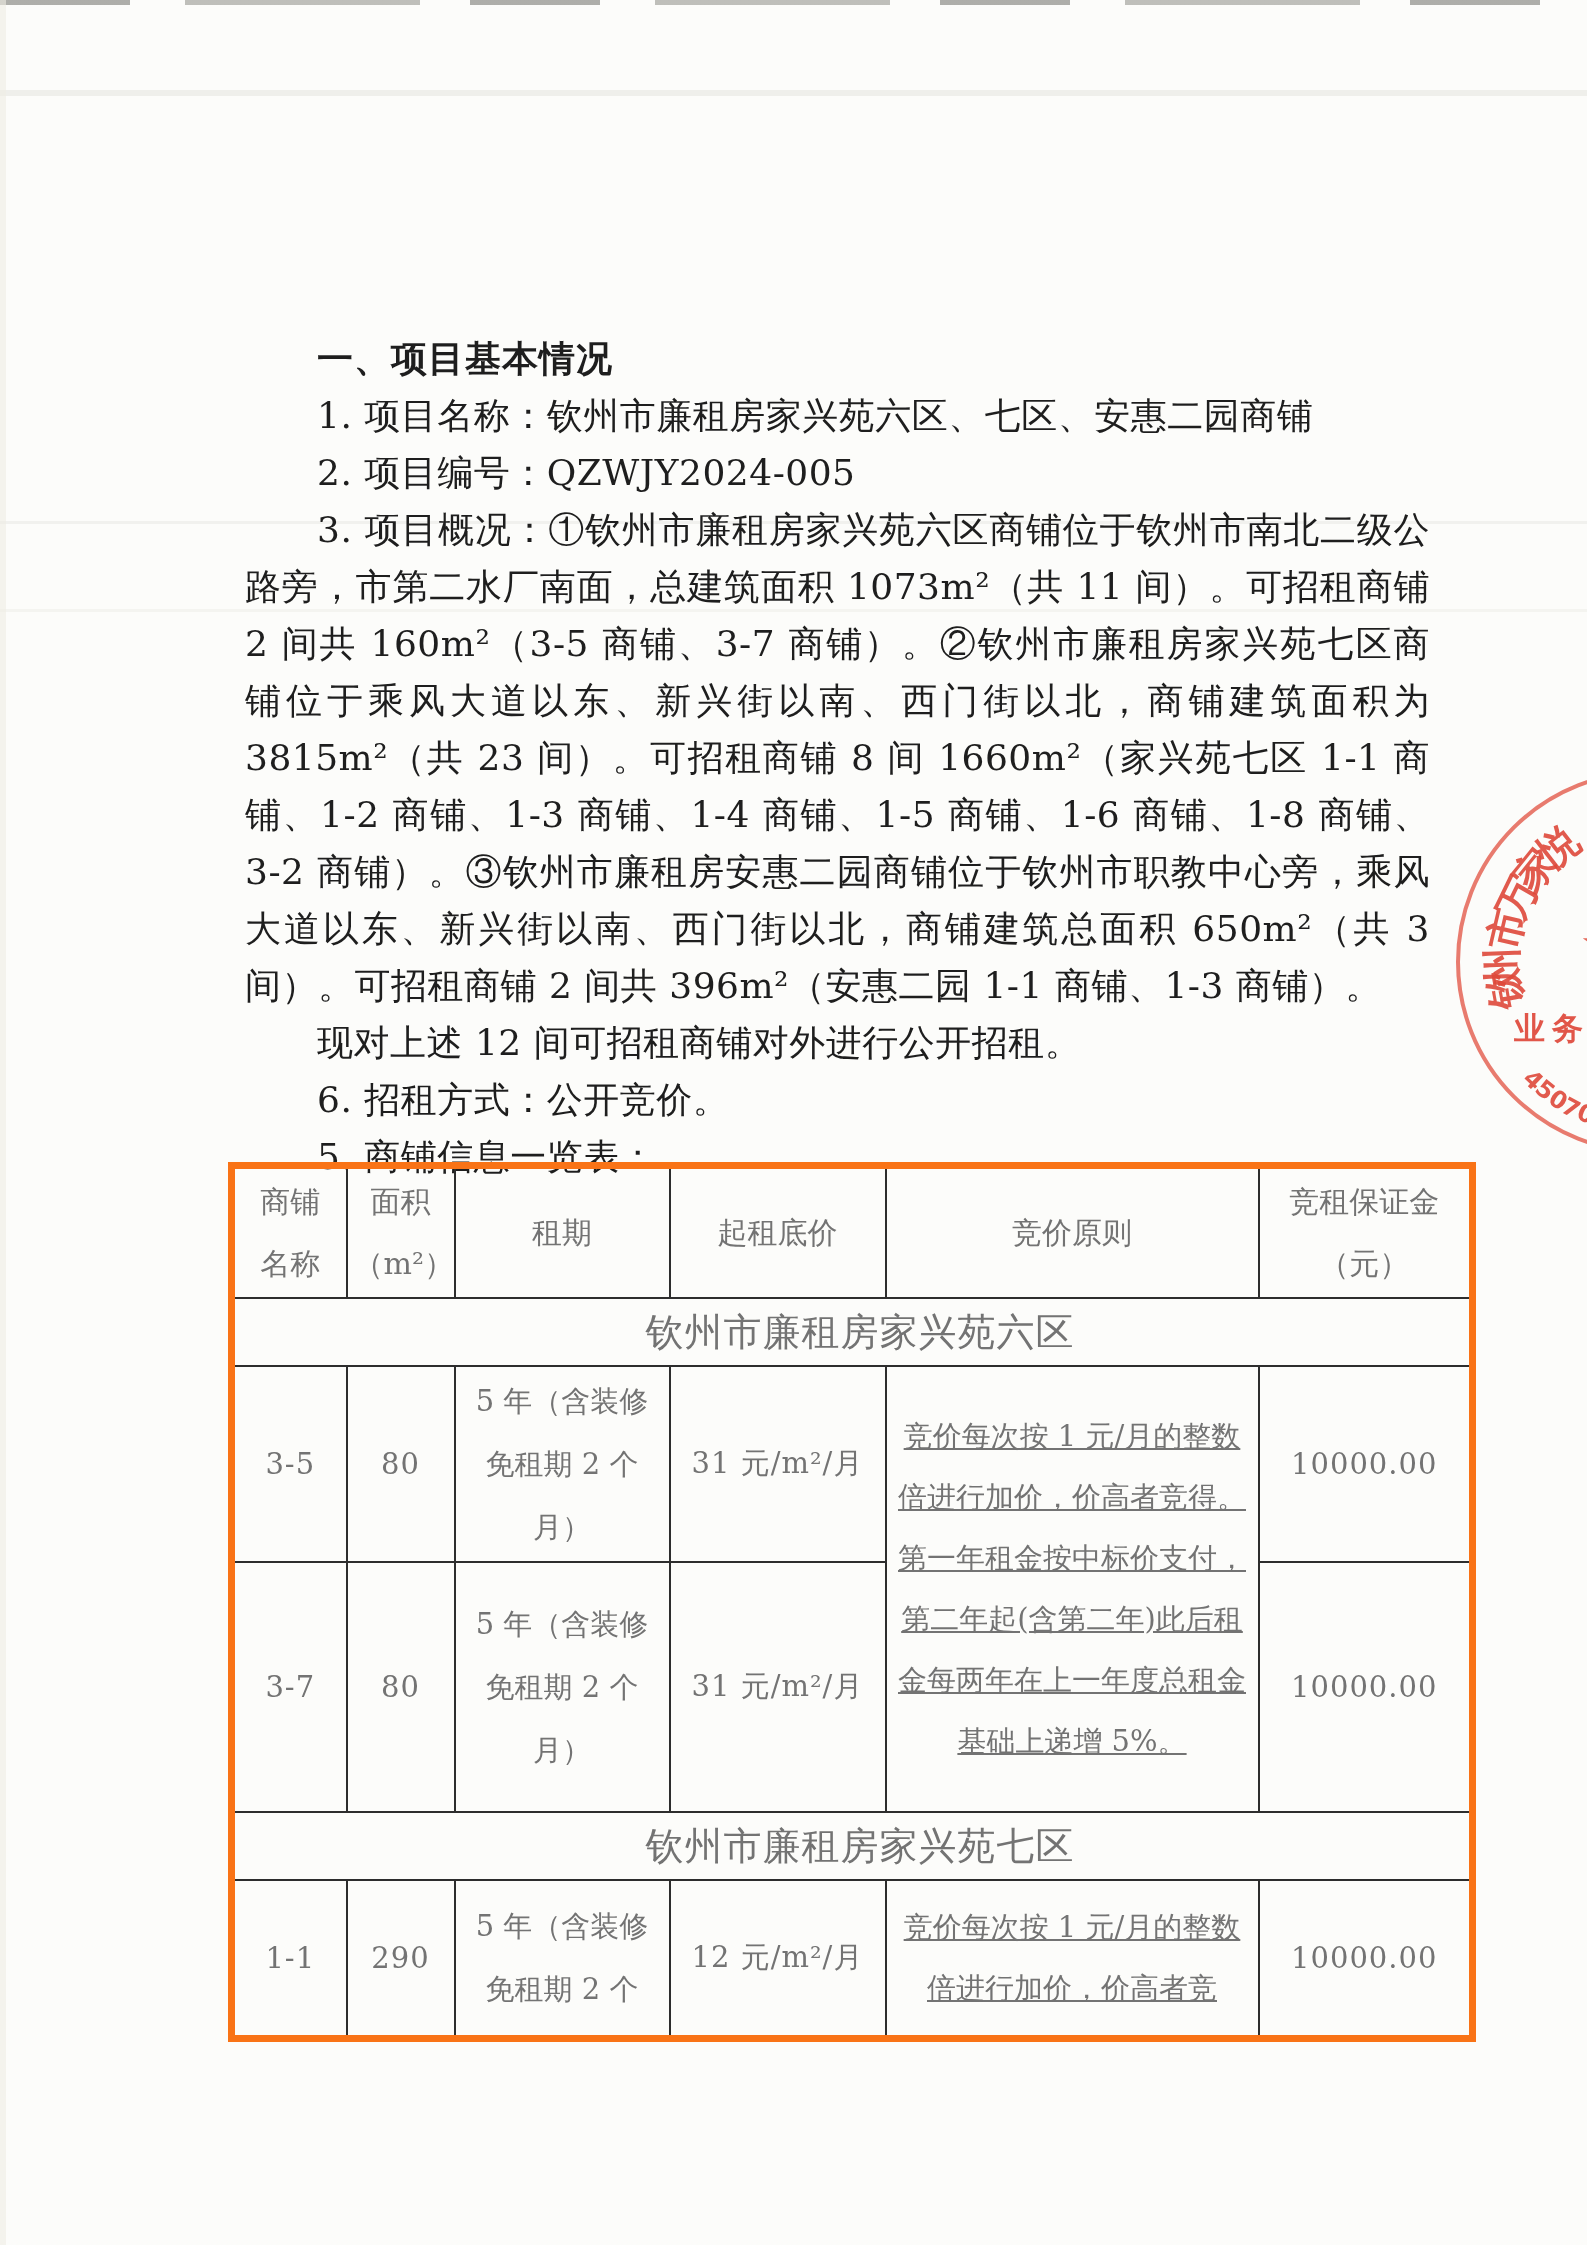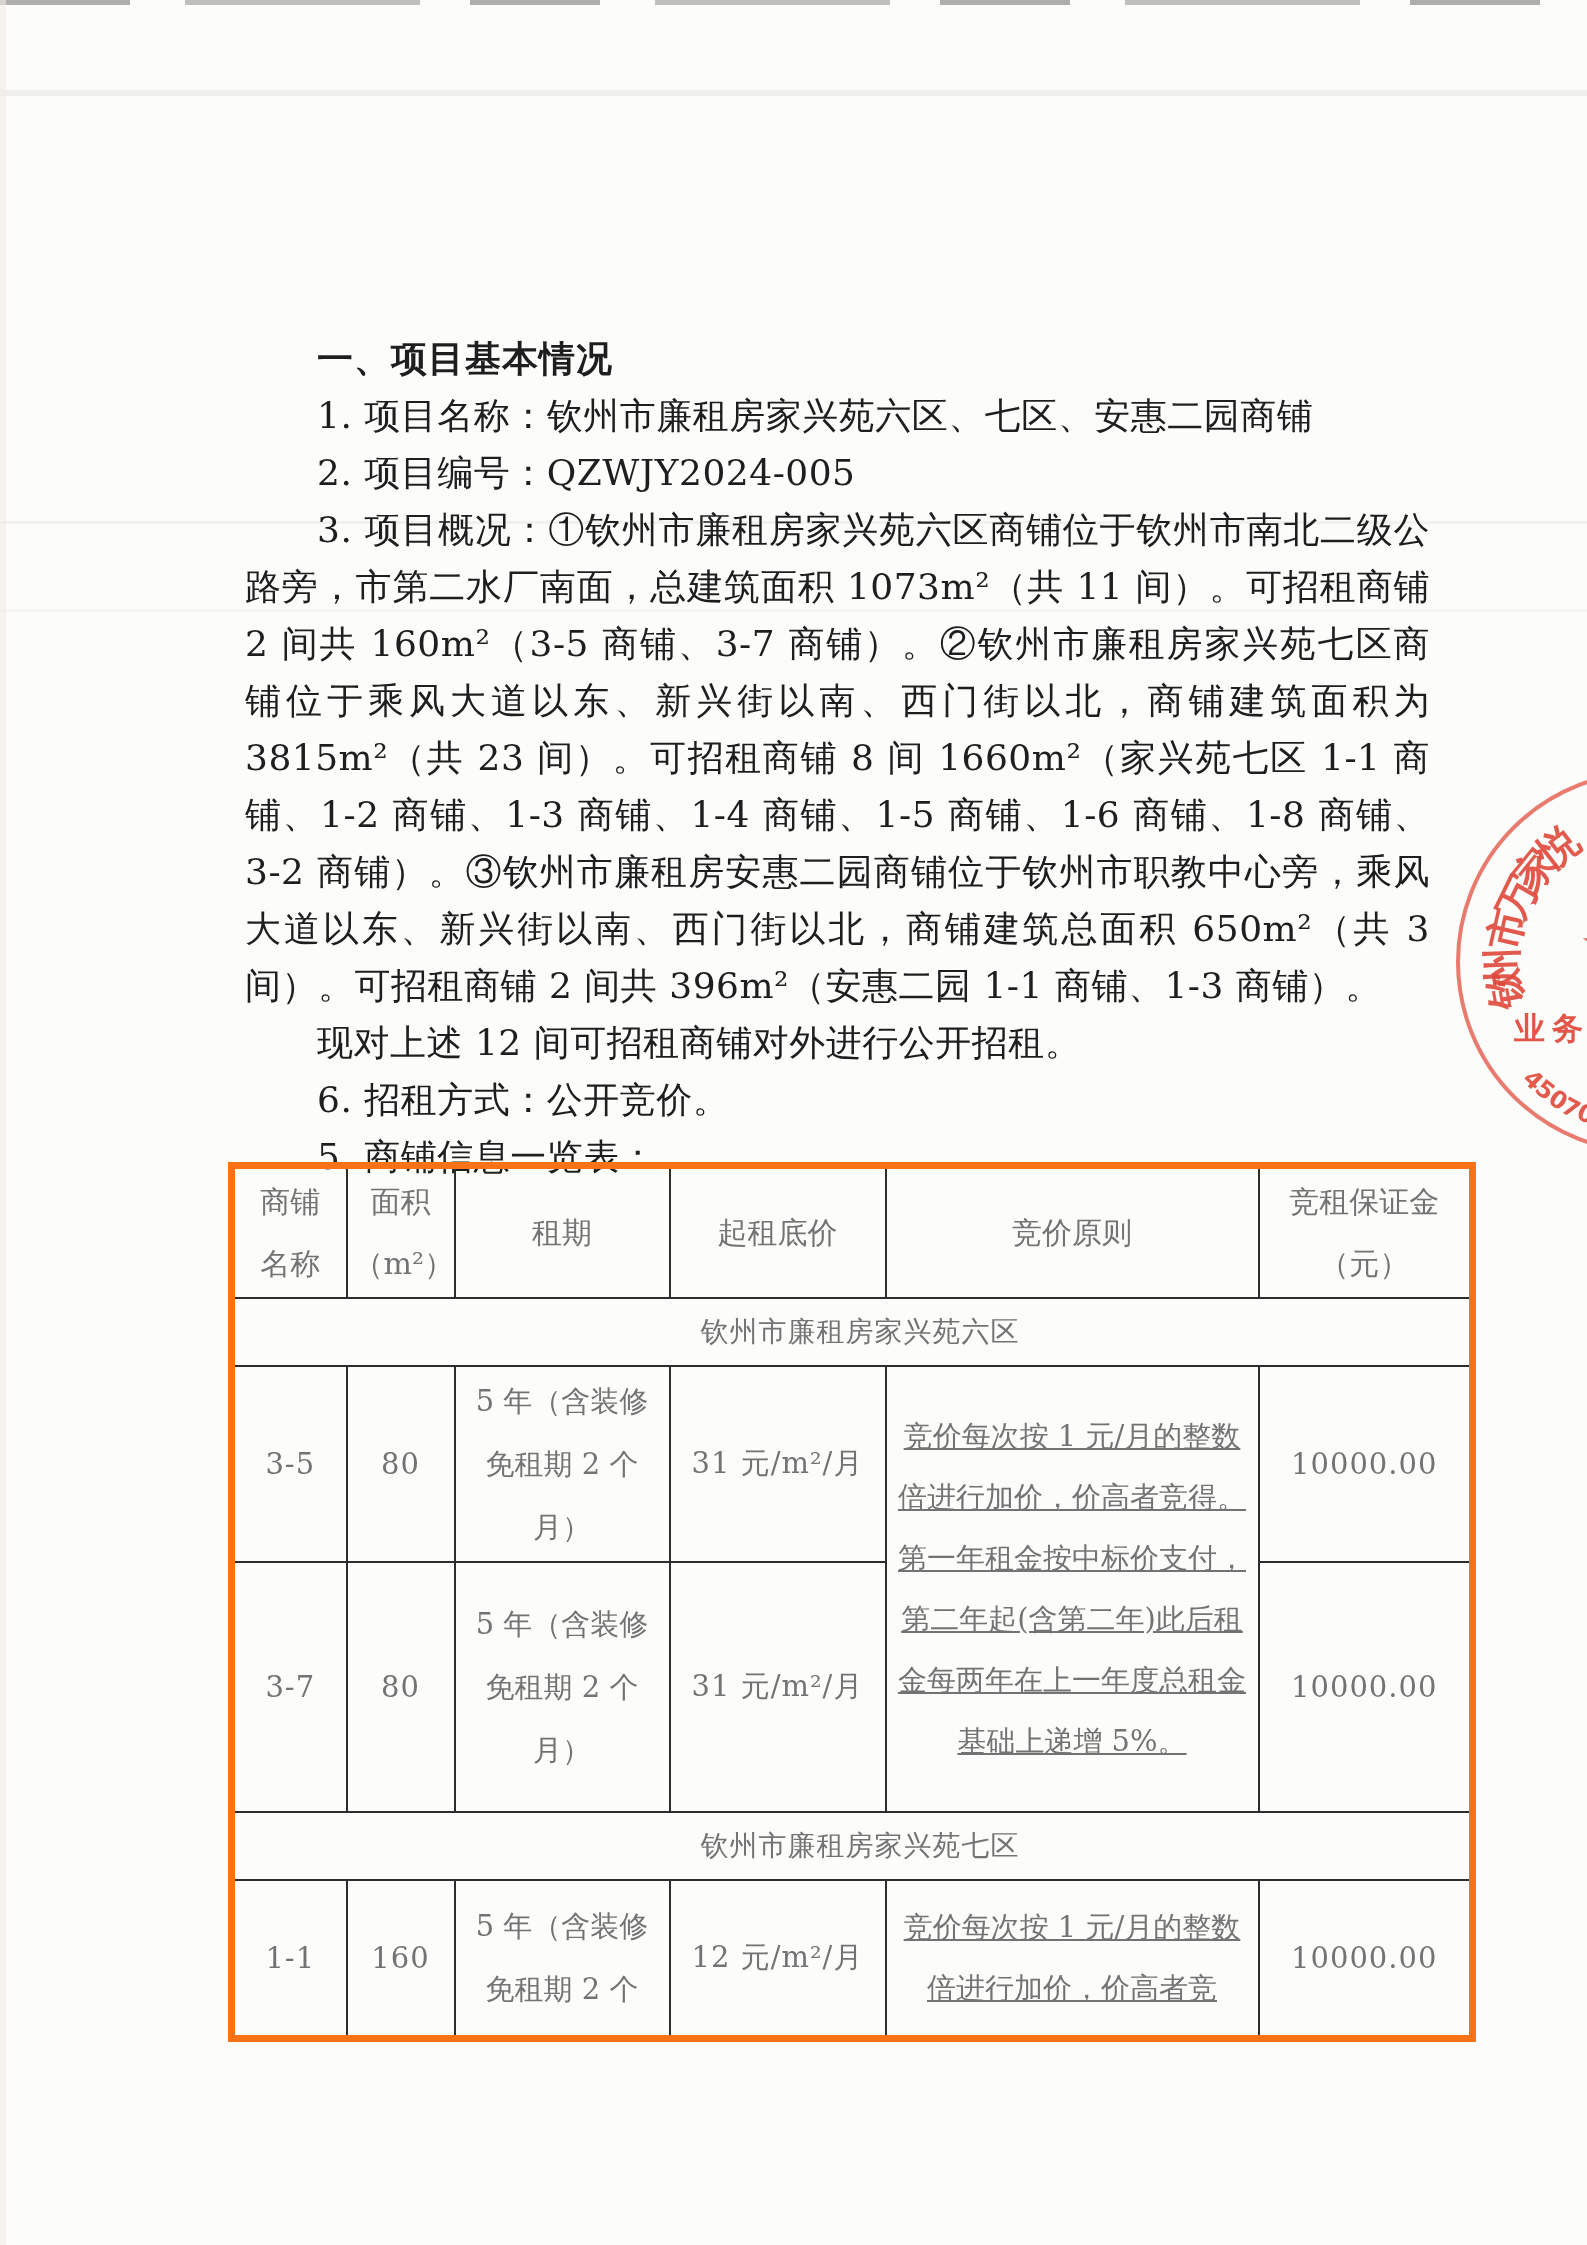--- a/index.html
+++ b/index.html
@@ -47,21 +47,21 @@
   table.shops td,table.shops th{
     border:2px solid #2d2d2d;
     text-align:center;vertical-align:middle;
     font-weight:normal;padding:2px 6px;
     overflow:hidden;
   }
   tr.r-header{height:128px;}
   tr.r-header th{font-size:30px;line-height:62px;}
   tr.r-header th span{display:block;}
   tr.r-group{height:68px;}
-  td.group-cell{text-align:left;padding-left:22px !important;font-weight:700;font-size:28px;font-family:"DejaVu Sans","Liberation Sans",sans-serif;letter-spacing:1px;}
+  td.group-cell{text-align:left;padding-left:22px !important;font-weight:700;font-size:38px;font-family:"DejaVu Sans","Liberation Sans",sans-serif;letter-spacing:1px;}
   tr.r-shop1{height:196px;}
   tr.r-shop2{height:250px;}
   tr.r-shop3{height:158px;}
   td.term-cell{line-height:63px;padding:2px 10px;}
   td.principle-cell{line-height:61px;padding:4px 14px;text-align:center;text-decoration:underline;}
   td.price-cell,td.deposit-cell,td.shop-cell,td.area-cell{letter-spacing:1px;}
 
   
   .stamp{
     position:absolute;left:1456px;top:770px;width:384px;height:384px;
@@ -173,21 +173,21 @@
       <td class="price-cell">31 元/m²/月</td>
       <td class="deposit-cell">10000.00</td>
     </tr>
 
     <tr class="r-group">
       <td class="group-cell" colspan="6">钦州市廉租房家兴苑七区</td>
     </tr>
 
     <tr class="r-shop3">
       <td class="shop-cell">1-1</td>
-      <td class="area-cell">160</td>
+      <td class="area-cell">290</td>
       <td class="term-cell">5 年（含装修免租期 2 个</td>
       <td class="price-cell">12 元/m²/月</td>
       <td class="principle-cell">竞价每次按 1 元/月的整数倍进行加价，价高者竞</td>
       <td class="deposit-cell">10000.00</td>
     </tr>
   </tbody>
     </table>
 
   <div class="stamp">
     <div class="stamp-ring"></div>

